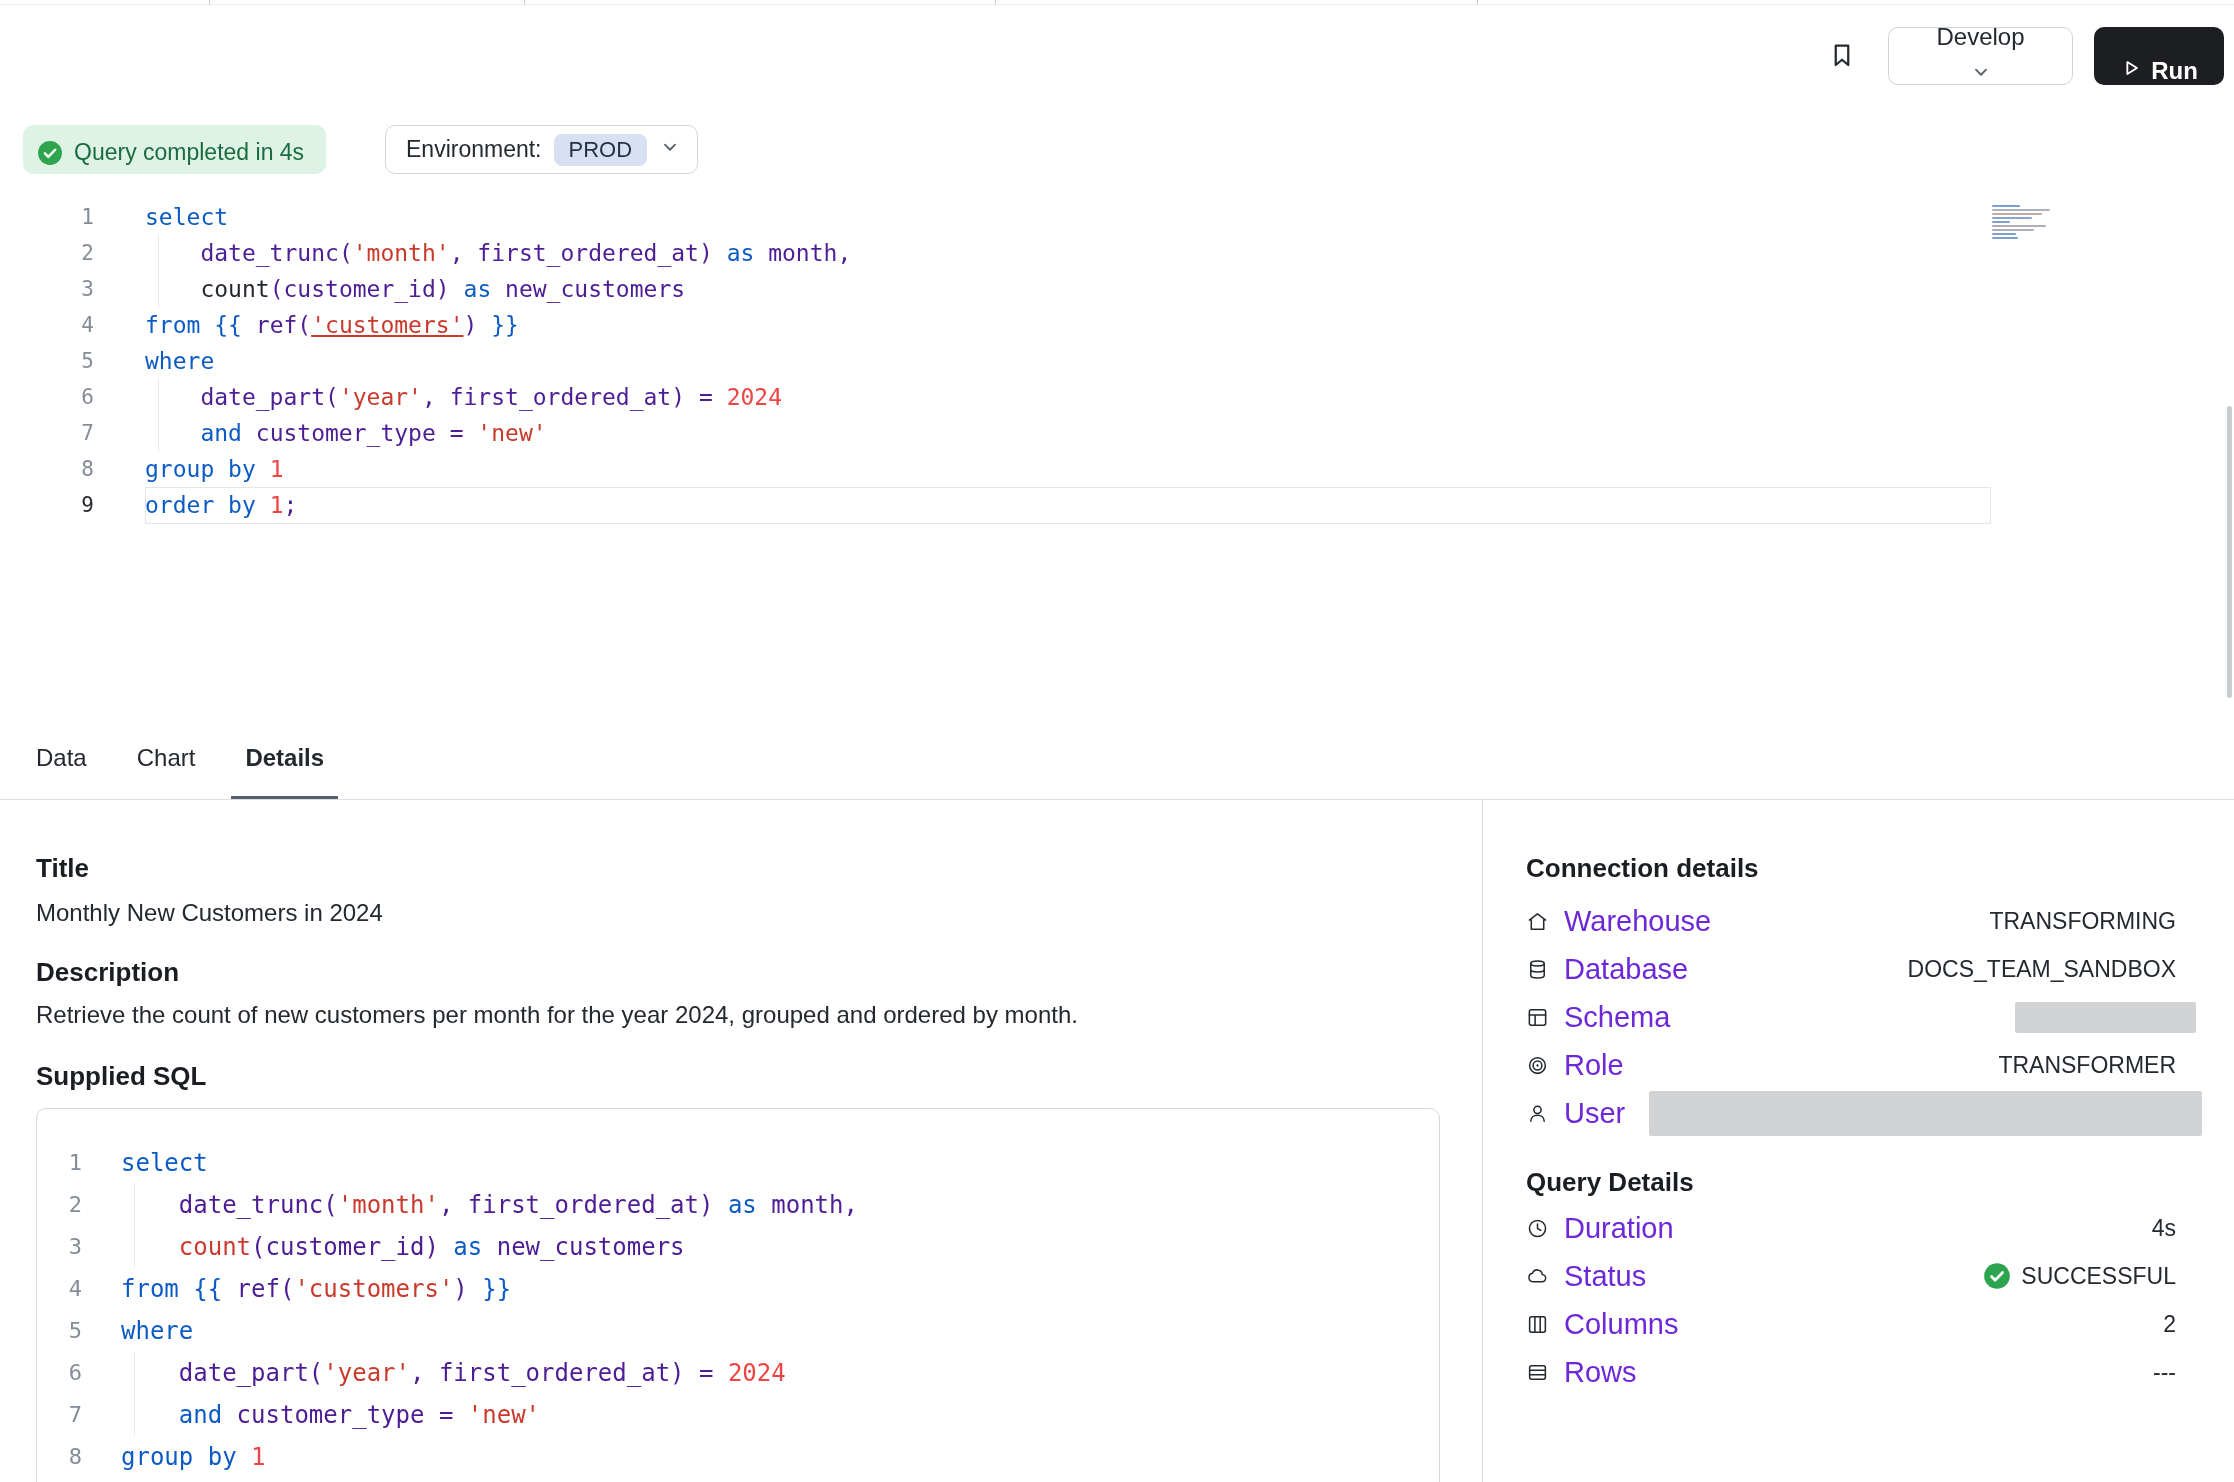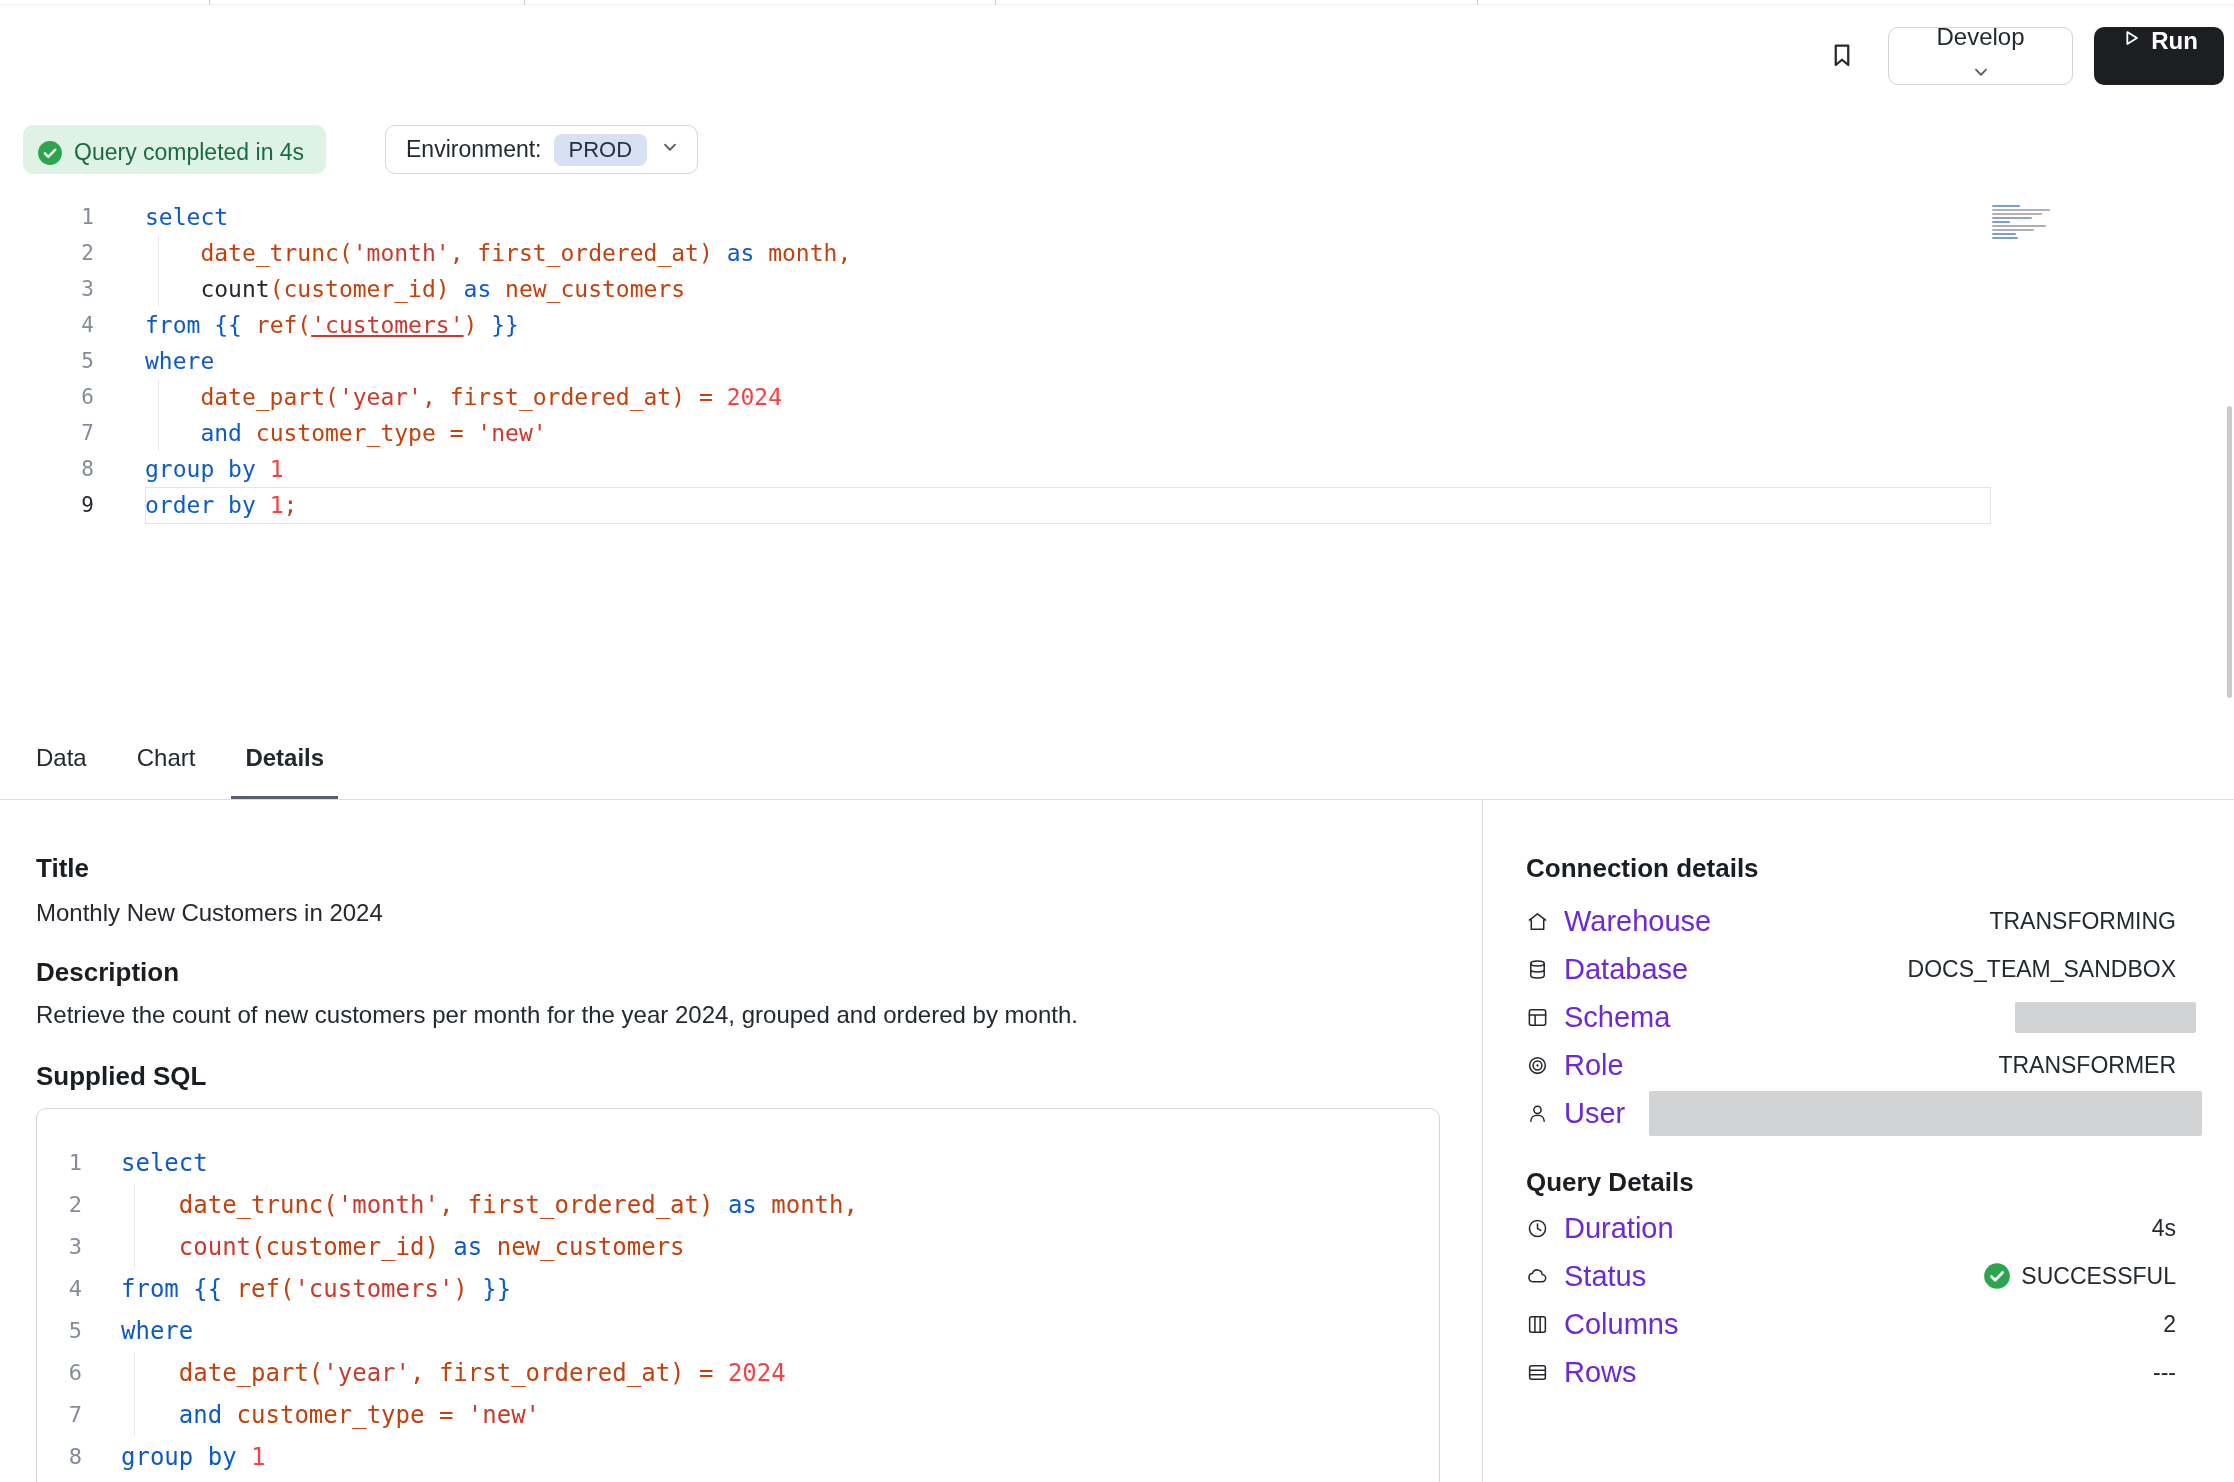--- a/index.html
+++ b/index.html
@@ -10,39 +10,39 @@
   
   .top-strip { position:absolute; top:0; left:0; width:2234px; height:5px; border-bottom:1px solid #ebedef; }
   .top-strip i { position:absolute; top:0; height:5px; width:1px; background:#c9ced3; }
 
   
   button { font-family:inherit; cursor:pointer; background:none; border:none; }
   .bookmark-btn { position:absolute; left:1818px; top:32px; width:48px; height:48px; display:flex; align-items:center; justify-content:center; border-radius:8px; }
   .bookmark-btn svg { width:30px; height:30px; fill:none; stroke:#24292f; stroke-width:1.8; stroke-linejoin:round; }
   .develop-btn { position:absolute; left:1888px; top:27px; width:185px; height:58px; border:1px solid #ced4da; border-radius:10px; background:#fff; display:flex; align-items:center; justify-content:center; gap:10px; font-size:24px; color:#24292f;flex-direction:column; }
   .develop-btn svg, .env-select .chev svg { width:22px; height:22px; fill:none; stroke:#57606a; stroke-width:2; stroke-linecap:round; stroke-linejoin:round; }
-  .run-btn { position:absolute; left:2094px; top:27px; width:130px; height:58px; border-radius:10px; background:#1c1e21; color:#fff; display:flex; align-items:flex-start; justify-content:center; gap:9px; font-size:24px; font-weight:600; }
+  .run-btn { position:absolute; left:2094px; top:27px; width:130px; height:58px; border-radius:10px; background:#1c1e21; color:#fff; display:flex; align-items:flex-end; justify-content:center; gap:9px; font-size:24px; font-weight:600; }
   .run-btn svg { width:22px; height:22px; fill:none; stroke:#fff; stroke-width:2; stroke-linejoin:round; stroke-linecap:round; }
 
   
   .query-badge { position:absolute; left:23px; top:125px; height:49px; background:#def3e6; border-radius:10px; display:flex; align-items:center; gap:11px; padding:6px 22px 0 14px; font-size:23px; color:#1a6b40; font-weight:500; }
   .check-circle svg { width:26px; height:26px; display:block; }
   .env-select { position:absolute; left:385px; top:125px; height:49px; background:#fff; border:1px solid #d0d7de; border-radius:10px; display:flex; align-items:center; gap:12px; padding:0 16px 0 20px; font-size:23px; color:#24292f; }
   .env-pill { background:#d8e1f4; color:#243247; border-radius:8px; padding:3px 15px; font-size:22px; }
 
   
   .code-line { position:relative; display:flex; }
   .ln { flex:none; text-align:right; font-family:"DejaVu Sans Mono", monospace; color:#848d97; }
   .code { white-space:pre; font-family:"DejaVu Sans Mono", monospace; color:#24292f; }
   .tok-kw { color:#0c5bc5; }
   .tok-jj { color:#0c5bc5; }
   .tok-str { color:#c9392c; }
   .tok-lnk { color:#c9392c; }
   .tok-num { color:#ef4444; }
-  .tok-pl, .tok-br { color:#c2410c; }
+  .tok-pl, .tok-br { color:#4c1d95; }
   .tok-fn { color:#24292f; }
 
   
   .editor { position:absolute; left:0; top:199px; width:2234px; }
   .editor .code-line { height:36px; line-height:36px; }
   .editor .ln { width:94px; font-size:21px; }
   .editor .code { margin-left:51px; font-size:23px; }
   .editor .code-line.ind::before { content:""; position:absolute; left:158px; top:0; bottom:0; border-left:1px solid #e6e8eb; }
   .editor .code-line.active .ln { color:#24292f; }
   .editor .code-line.active::after { content:""; position:absolute; left:145px; width:1844px; top:0; bottom:-1px; border:1px solid #e3e5e8; pointer-events:none; }

